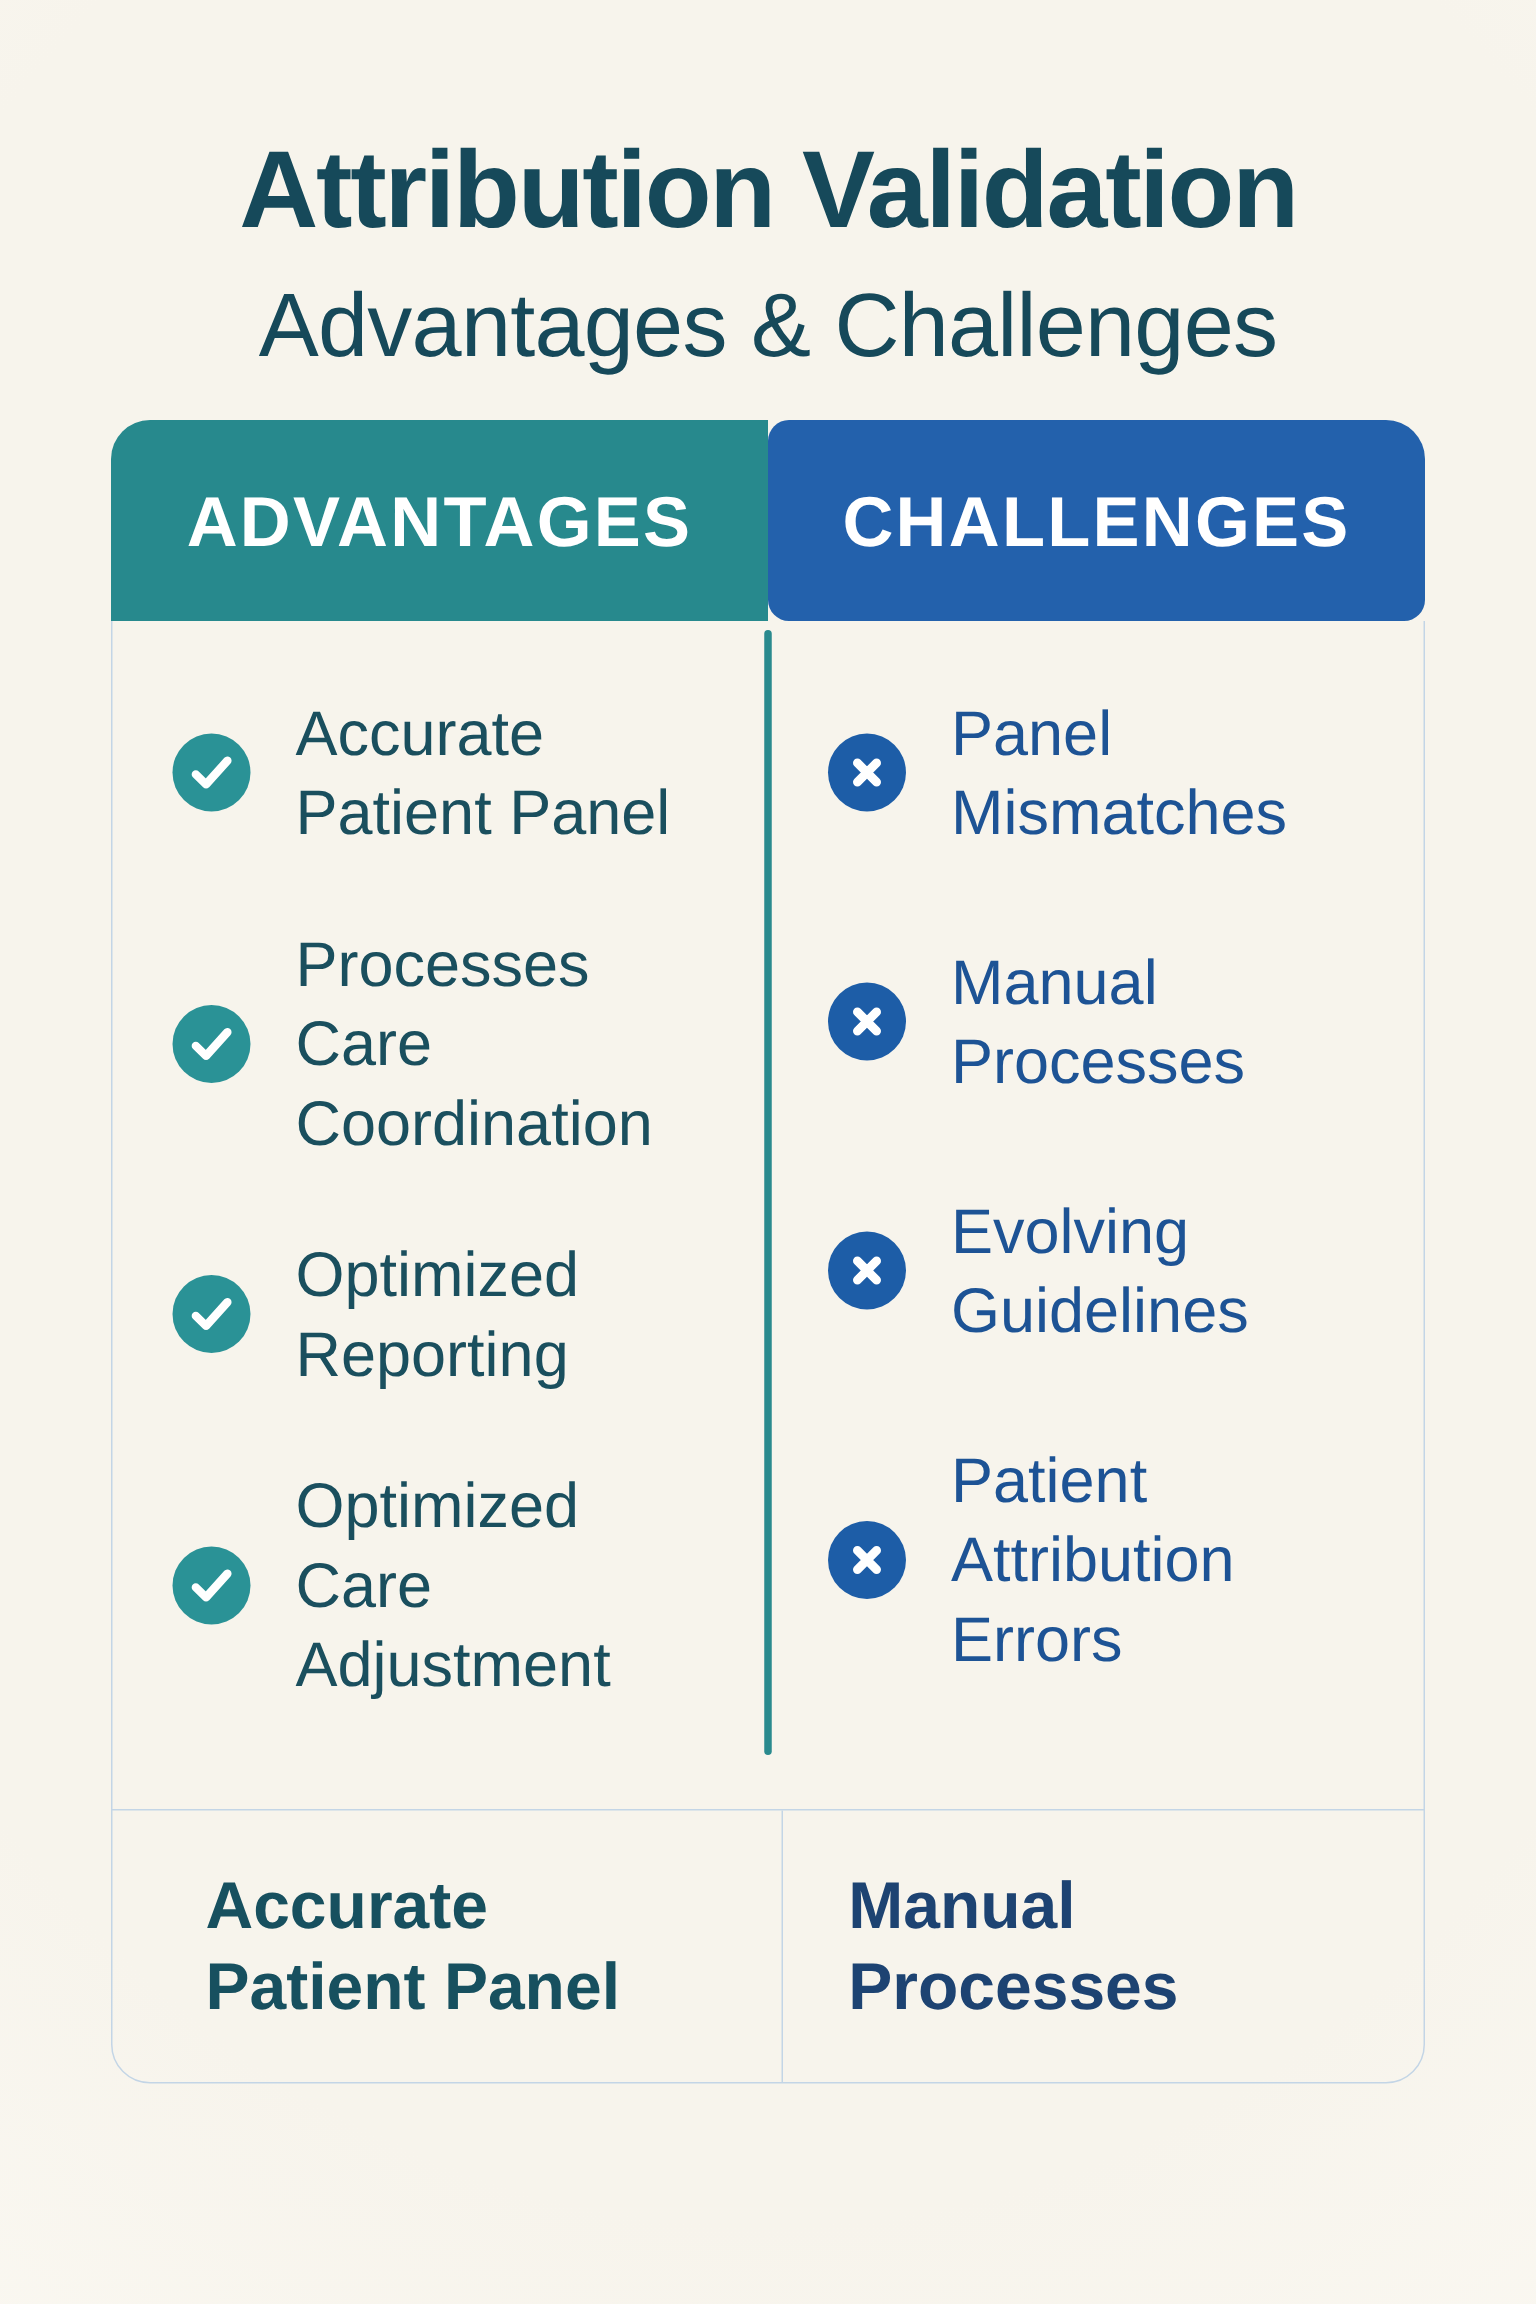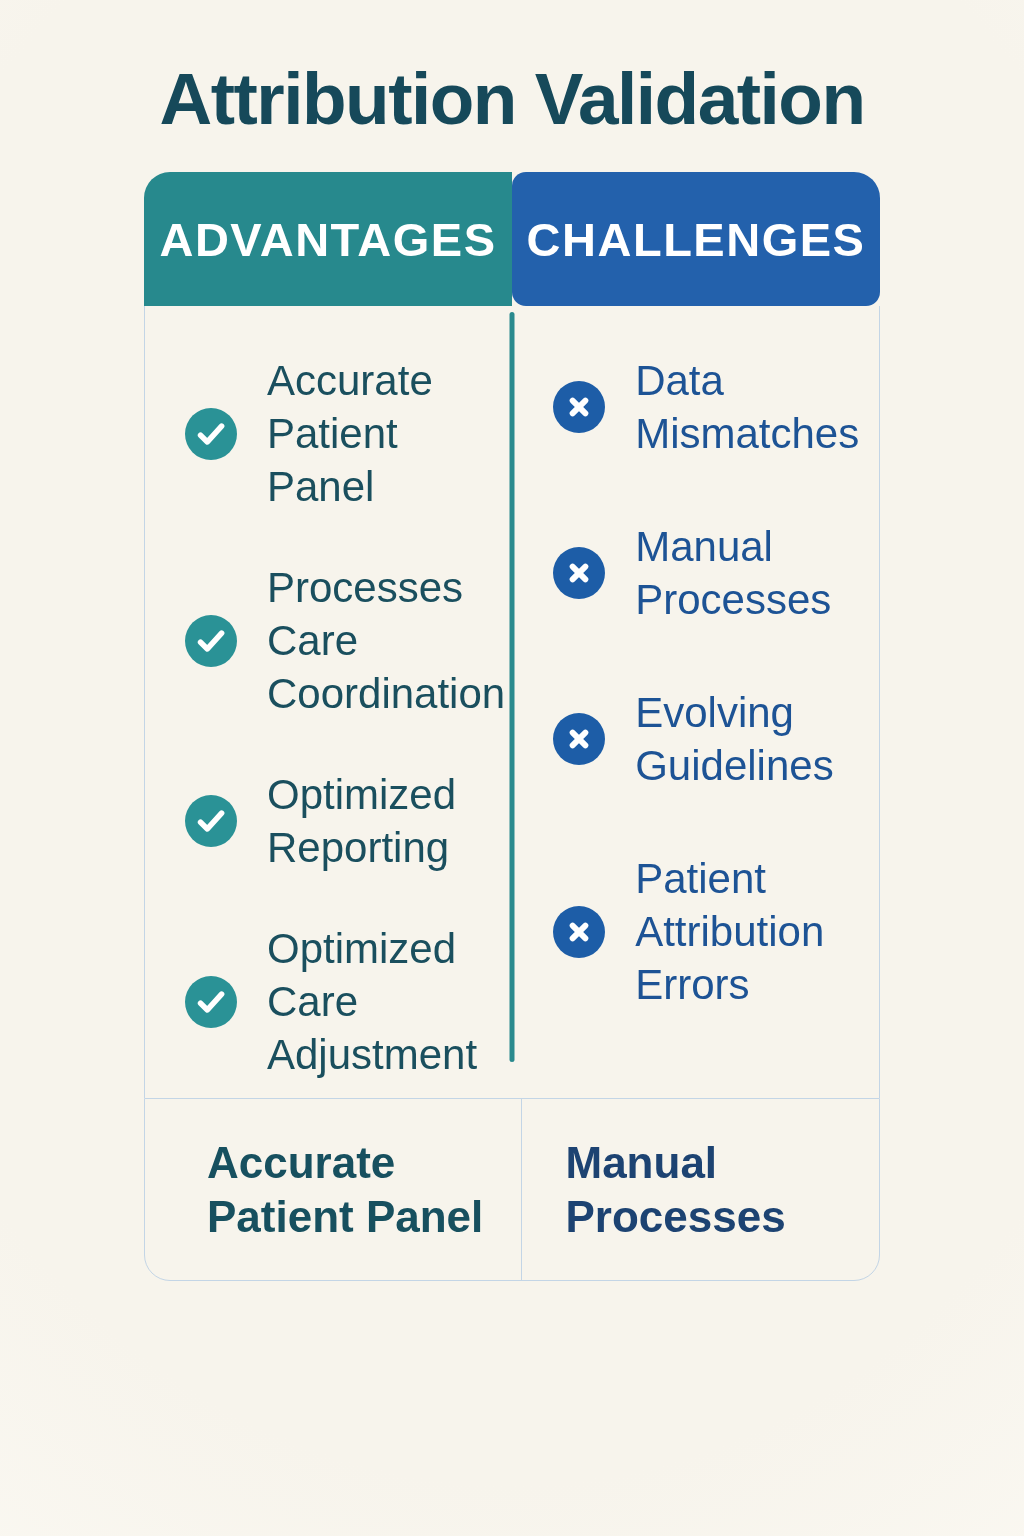--- a/index.html
+++ b/index.html
@@ -10,21 +10,21 @@
     font-family: "Liberation Sans", sans-serif;
     background:
       radial-gradient(130% 105% at 50% 42%,
         var(--page-bg, #f7f4ec) 52%,
         #fffefa 100%);
     overflow: hidden;
   }
 
   
   .title-block {
-    padding-top: 56px;
+    padding-top: 84px;
     text-align: center;
     color: var(--title, #16495a);
   }
   .title-line {
     display: block;
     font-size: 73px;
     font-weight: 700;
     letter-spacing: -1.5px;
     line-height: 86px;
   }
@@ -32,21 +32,21 @@
   .subtitle {
     margin-top: 14px;
     font-size: 60px;
     font-weight: 400;
     letter-spacing: -0.5px;
     line-height: 66px;
   }
 
   
   .cmp-table {
-    width: 736px;
+    width: 876px;
     margin: 30px auto 0;
   }
 
   .thead {
     display: flex;
     height: 134px;
     border-radius: 26px 26px 0 0;
     overflow: hidden;
   }
   .th {
@@ -138,20 +138,21 @@
     color: var(--footer-challenge-text, #1d4372);
   }
 </style>
 </head>
 <body>
 
 <header class="title-block">
   <h1>
     <span class="title-line l1">Attribution Validation</span>
   </h1>
+  <div class="subtitle">Advantages &amp; Challenges</div>
 </header>
 
 <section class="cmp-table">
 
   <div class="thead">
     <div class="th th-adv">ADVANTAGES</div>
     <div class="th th-cha">CHALLENGES</div>
   </div>
 
   <div class="tbody">
@@ -199,21 +200,21 @@
 
     <div class="vdivider"></div>
 
     <div class="col col-cha">
       <div class="item">
         <span class="icon-badge badge-x">
           <svg viewBox="0 0 24 24">
               <path d="M7.2 7.2l9.6 9.6M16.8 7.2L7.2 16.8" fill="none" stroke="#ffffff" stroke-width="4.4" stroke-linecap="round"></path>
             </svg>
         </span>
-        <span class="item-text">Data
+        <span class="item-text">Panel
 Mismatches</span>
       </div>
       <div class="item">
         <span class="icon-badge badge-x">
           <svg viewBox="0 0 24 24">
               <path d="M7.2 7.2l9.6 9.6M16.8 7.2L7.2 16.8" fill="none" stroke="#ffffff" stroke-width="4.4" stroke-linecap="round"></path>
             </svg>
         </span>
         <span class="item-text">Manual
 Processes</span>

